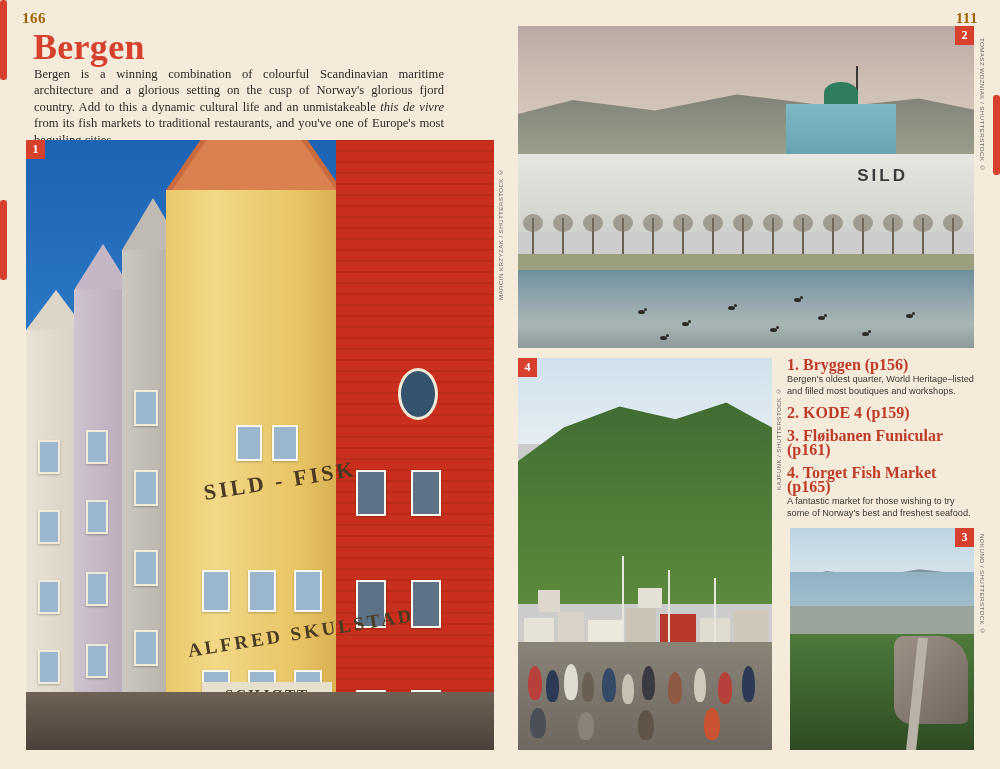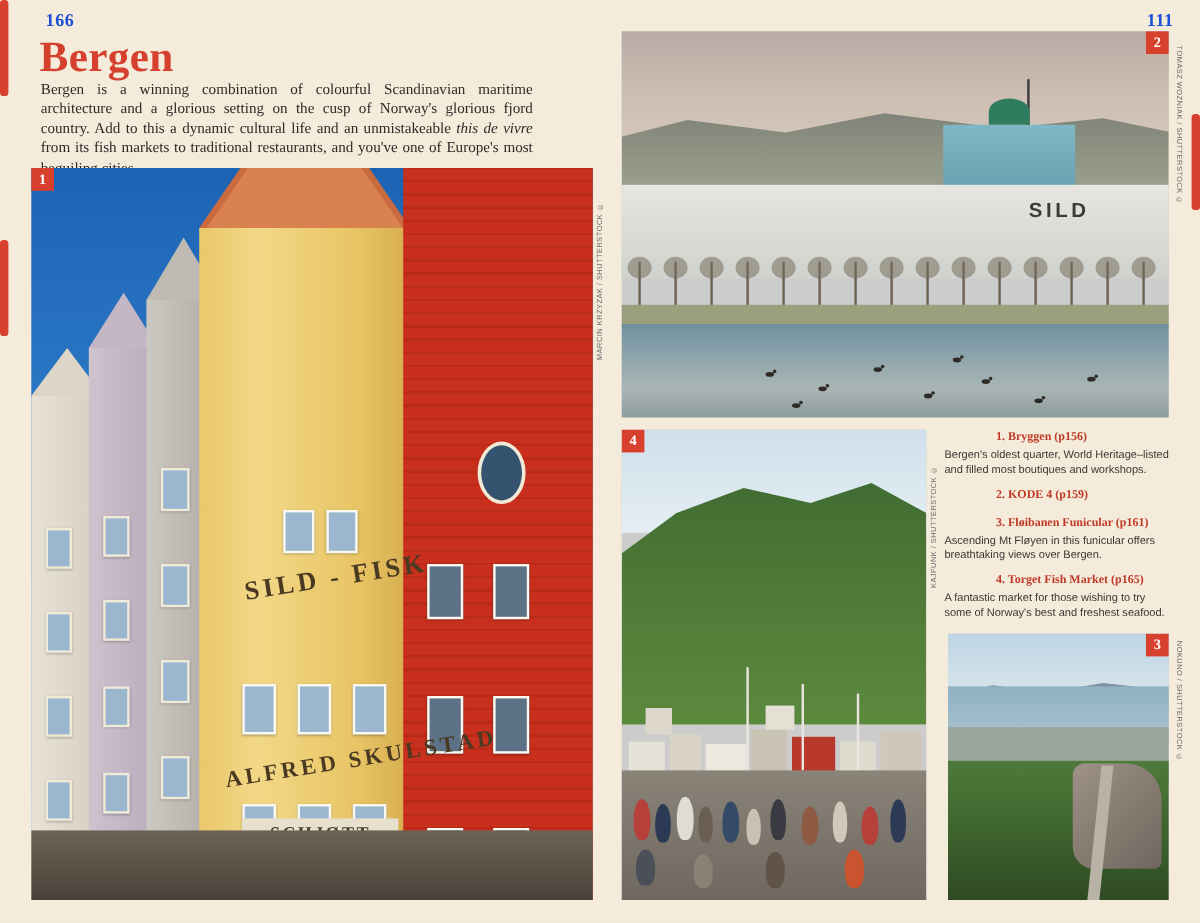--- a/index.html
+++ b/index.html
@@ -14,23 +14,22 @@
     width: 1000px; height: 769px;
     background: #f4ebdb;
   }
 
   
   .folio {
     position: absolute;
     font-family: "Liberation Serif", serif;
     font-weight: bold;
     font-size: 15px;
-    color: #1d4ed8;
+    color: #a16207;
     letter-spacing: 0.5px;
-    margin-left: 16px;
   }
   .folio-left { left: 22px; top: 10px; }
   .folio-right { right: 22px; top: 10px; }
 
   
   .edge-tab {
     position: absolute;
     background: #d8402e;
     border-radius: 3px;
   }
@@ -239,24 +238,23 @@
   
   .captions {
     position: absolute;
     left: 787px; top: 358px;
     width: 190px;
   }
   .cap-item { margin-bottom: 9px; }
   .cap-head {
     font-family: "Liberation Serif", serif;
     font-weight: bold;
-    font-size: 10px;
+    font-size: 16px;
     color: #c03a28;
     line-height: 14px;
-    margin-left: 43px;
   }
   .cap-head .num { color: #c03a28; }
   .cap-body {
     font-family: "Liberation Sans", sans-serif;
     font-size: 9.2px;
     line-height: 12px;
     color: #3a3733;
     margin-top: 1px;
   }
 </style>
@@ -439,21 +437,20 @@
       <div class="cap-head">
         <span class="num">2.</span>
         <span>KODE 4 (p159)</span>
       </div>
     </div>
     <div class="cap-item">
       <div class="cap-head">
         <span class="num">3.</span>
         <span>Fløibanen Funicular (p161)</span>
       </div>
-      <div class="cap-body">Ascending Mt Fløyen in this funicular offers breathtaking views over Bergen.</div>
     </div>
     <div class="cap-item">
       <div class="cap-head">
         <span class="num">4.</span>
         <span>Torget Fish Market (p165)</span>
       </div>
       <div class="cap-body">A fantastic market for those wishing to try some of Norway's best and freshest seafood.</div>
     </div>
   </div>
 

